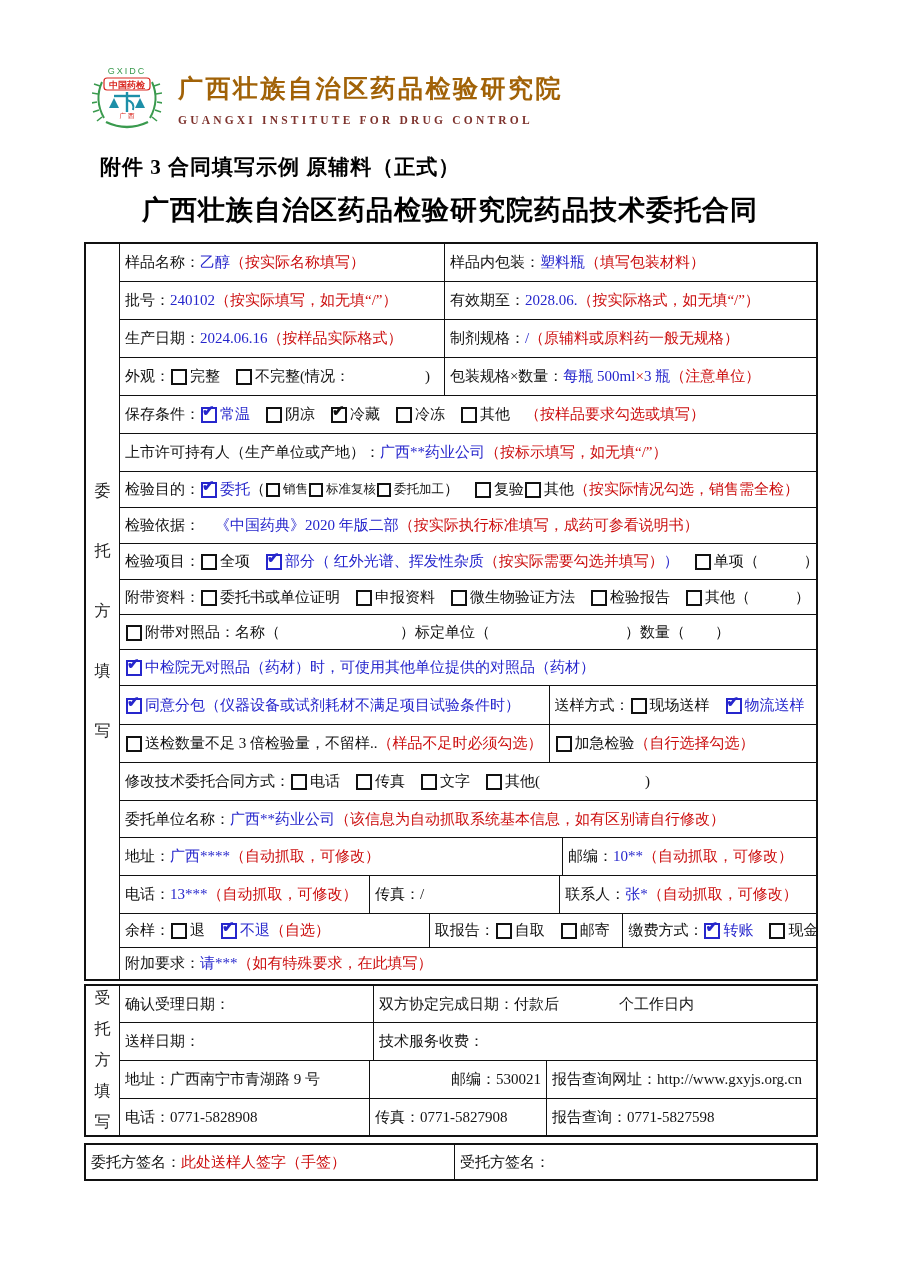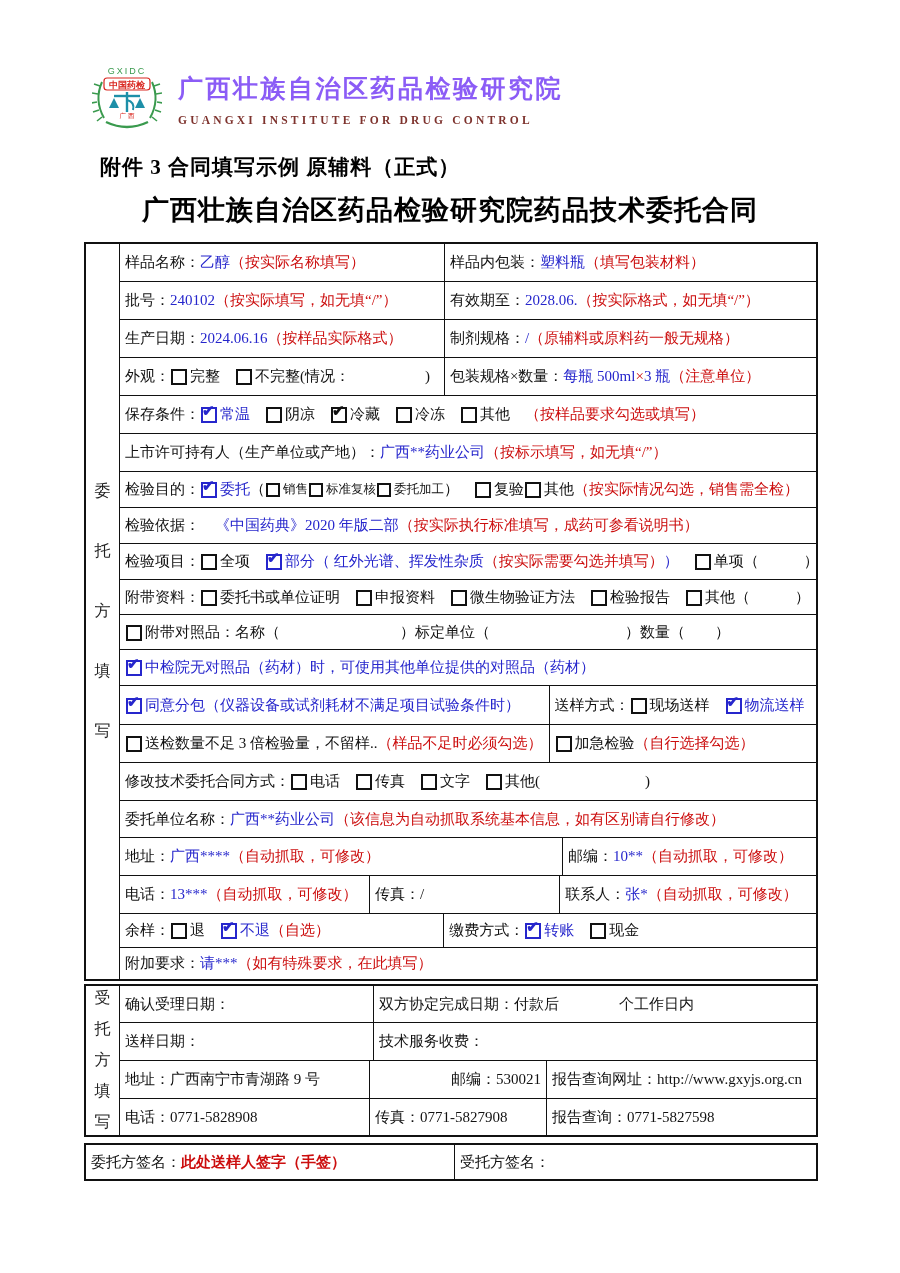--- a/index.html
+++ b/index.html
@@ -4,21 +4,21 @@
 <style>
   html,body{margin:0;padding:0;}
   body{
     width:900px;height:1273px;position:relative;background:#ffffff;
     font-family:"Liberation Serif","DejaVu Serif",serif;color:#000;
     overflow:hidden;
   }
   
   .logo{position:absolute;left:92px;top:60px;width:70px;height:76px;}
   .orgblock{position:absolute;left:178px;top:72px;}
-  .org-cn{font-size:25px;font-weight:bold;color:#8b5cf6;letter-spacing:2.5px;font-family:"Liberation Sans","DejaVu Sans",sans-serif;}
+  .org-cn{font-size:25px;font-weight:bold;color:#a16207;letter-spacing:2.5px;font-family:"Liberation Sans","DejaVu Sans",sans-serif;}
   .org-en{margin-top:9px;font-size:11.5px;font-weight:bold;color:#7e332e;letter-spacing:3.2px;}
   
   .title1{position:absolute;left:100px;top:153px;font-size:21px;font-weight:bold;letter-spacing:1px;}
   .title2{position:absolute;left:0;top:192px;width:900px;text-align:center;font-size:27px;font-weight:bold;letter-spacing:1px;}
   
   #doc-table{position:absolute;left:84px;top:242px;width:734px;font-size:15px;}
   .sect{border:2px solid #111;display:flex;background:#fff;}
   .sect + .sect{margin-top:3px;}
   .sect.gap{margin-top:6px;}
   .vlabel{width:33px;border-right:1px solid #111;display:flex;flex-direction:column;
@@ -27,21 +27,21 @@
   .row{display:flex;border-bottom:1px solid #111;min-width:0;}
   .row:last-child{border-bottom:none;}
   .cell{border-right:1px solid #111;padding:0 5px;display:flex;align-items:center;
         white-space:nowrap;overflow:hidden;min-width:0;}
   .cell:last-child{border-right:none;}
   .seg{display:inline;}
   .k{color:#111;}
   .b{color:#2626cc;}
   .r{color:#cc0e0e;}
   .sm{font-size:12.5px;}
-  .bd{font-weight:bold;text-align:center;}
+  .bd{font-weight:normal;text-align:center;}
   .cbx{display:inline-block;width:12px;height:12px;border:2px solid currentColor;
        position:relative;margin:0 3px -1px 1px;flex:none;}
   .cbx.on:after{content:"\2714";position:absolute;left:-1px;top:-7px;font-size:15px;font-weight:bold;}
 </style>
 </head>
 <body>
 
 <svg class="logo" viewBox="0 0 70 76">
   <path d="M10 22 Q2 40 12 58" fill="none" stroke="#3a9a4e" stroke-width="2"></path>
   <path d="M60 22 Q68 40 58 58" fill="none" stroke="#3a9a4e" stroke-width="2"></path>
@@ -306,20 +306,27 @@
         <div class="row" style="height: 33px;">
           <div class="cell" style="width: 45%;">
             <span class="seg k">余样：</span>
             <span class="cbx k"></span>
             <span class="seg k">退　</span>
             <span class="cbx b on"></span>
             <span class="seg b">不退</span>
             <span class="seg r">（自选）</span>
           </div>
           <div class="cell" style="width: 27.5%;">
+            <span class="seg k">取报告：</span>
+            <span class="cbx k"></span>
+            <span class="seg k">自取　</span>
+            <span class="cbx k"></span>
+            <span class="seg k">邮寄</span>
+          </div>
+          <div class="cell" style="width: 27.5%;">
             <span class="seg k">缴费方式：</span>
             <span class="cbx b on"></span>
             <span class="seg b">转账　</span>
             <span class="cbx k"></span>
             <span class="seg k">现金</span>
           </div>
         </div>
         <div class="row" style="height: 31px;">
           <div class="cell" style="width: 100%;">
             <span class="seg k">附加要求：</span>

